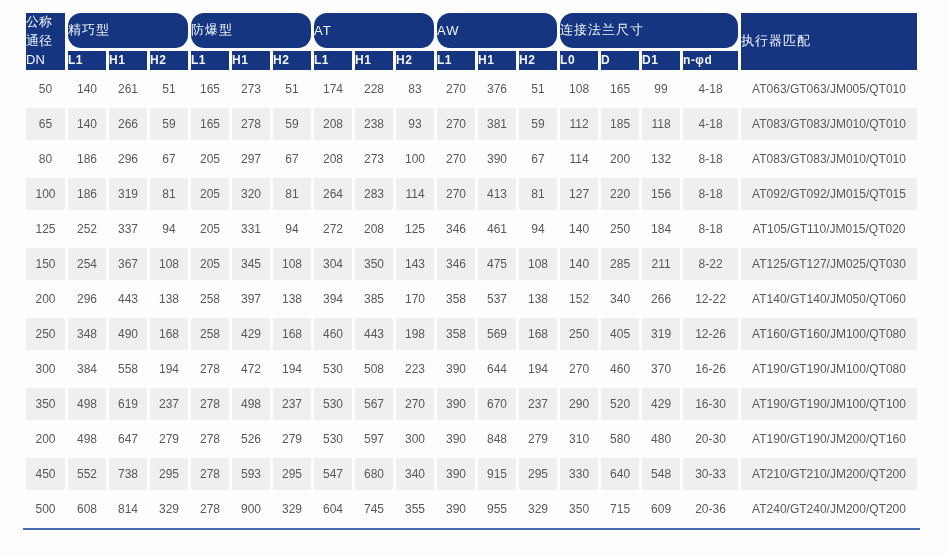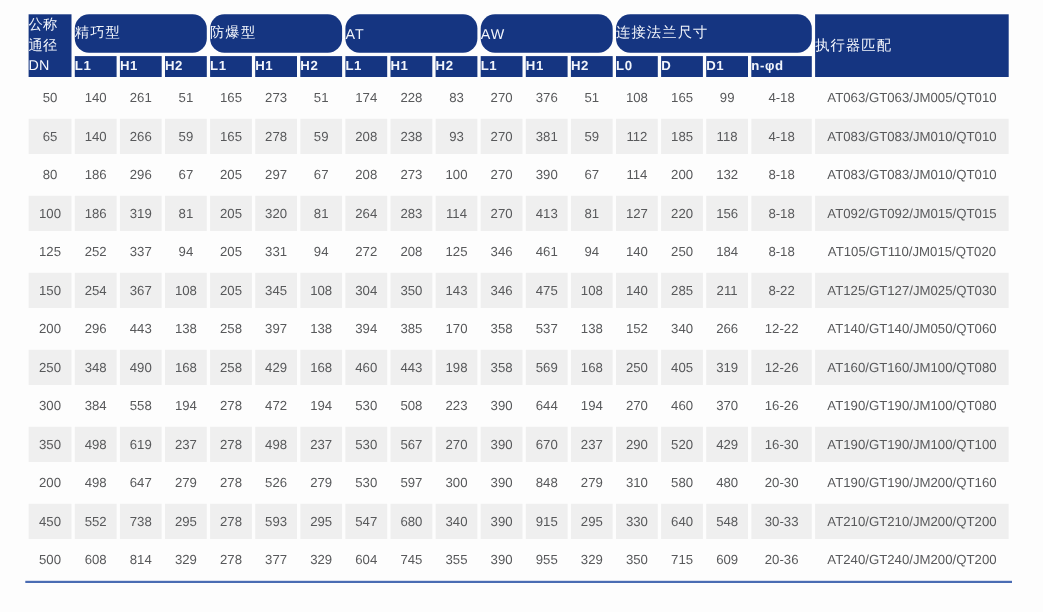--- a/index.html
+++ b/index.html
@@ -369,21 +369,21 @@
           <td>548</td>
           <td>30-33</td>
           <td>AT210/GT210/JM200/QT200</td>
         </tr>
         <tr>
           <td>500</td>
           <td>608</td>
           <td>814</td>
           <td>329</td>
           <td>278</td>
-          <td>377</td>
+          <td>900</td>
           <td>329</td>
           <td>604</td>
           <td>745</td>
           <td>355</td>
           <td>390</td>
           <td>955</td>
           <td>329</td>
           <td>350</td>
           <td>715</td>
           <td>609</td>

